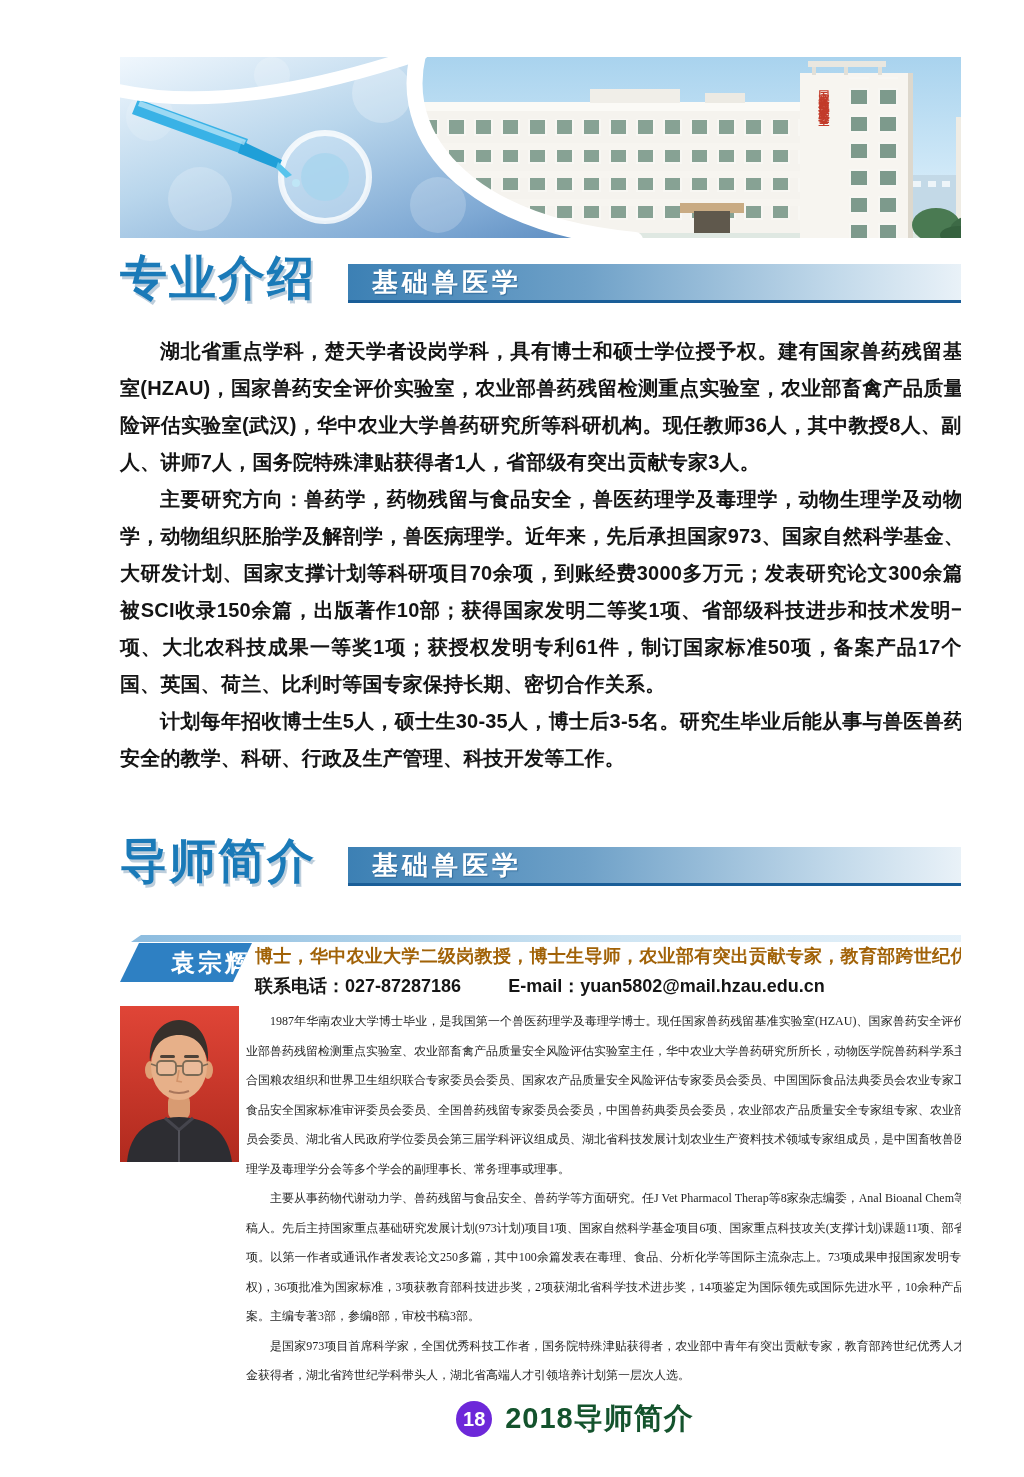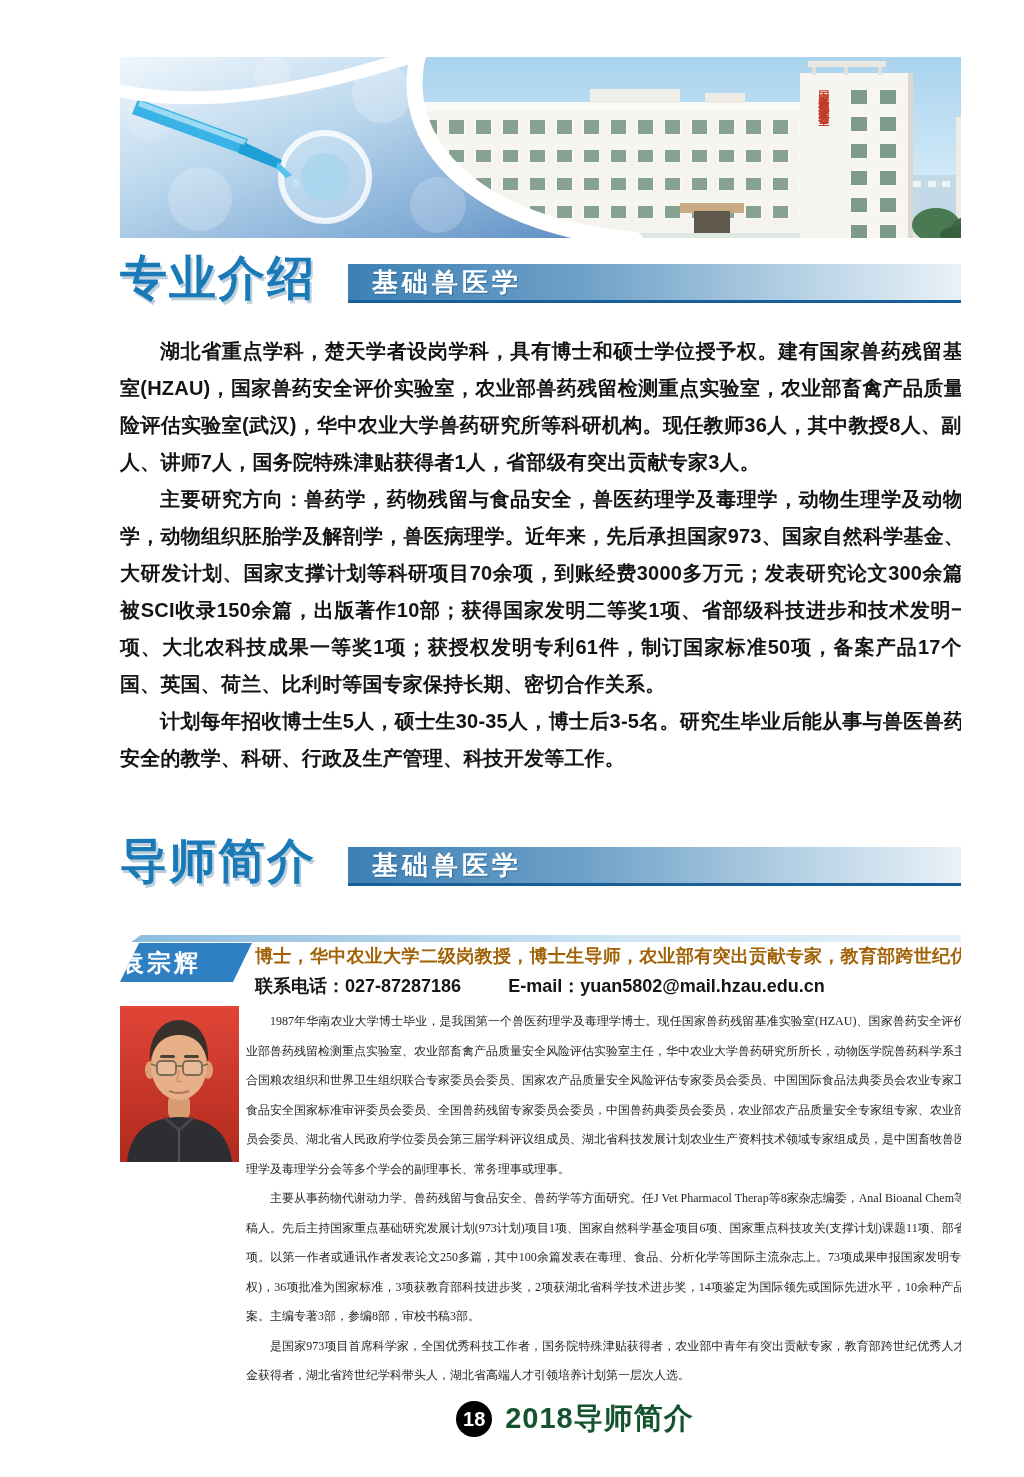--- a/index.html
+++ b/index.html
@@ -40,42 +40,42 @@
   }
   
   .mentor-strip{
     position:absolute;left:68px;top:935px;width:894px;height:7px;
     background:linear-gradient(90deg,#8cbcdf 0%,#cfe5f3 55%,#eaf4fb 100%);
     clip-path:polygon(10px 0,100% 0,calc(100% - 2px) 100%,0 100%);
   }
   .mentor-plate{
     position:absolute;left:57px;top:943px;width:132px;height:39px;background:#2e80c3;
     clip-path:polygon(19px 0,100% 0,calc(100% - 19px) 100%,0 100%);
-    display:flex;align-items:center;justify-content:flex-start;
+    display:flex;align-items:center;justify-content:flex-end;
   }
   .mentor-plate span{color:#ffffff;font-size:24px;font-weight:800;letter-spacing:3px;}
   .mentor-info{position:absolute;left:192px;top:941px;width:770px;}
   .mentor-titles{font-size:18px;font-weight:700;color:#a16207;line-height:30px;letter-spacing:0.3px;}
   .mentor-contact{font-size:18px;font-weight:700;color:#151515;line-height:30px;}
   .mentor-contact .m-phone{margin-right:42px;}
   .mentor-photo{position:absolute;left:57px;top:1006px;width:119px;height:156px;}
   .mentor-photo svg{display:block;width:100%;height:100%;}
   .mentor-bio{position:absolute;left:183px;top:1007px;width:780px;}
   .mentor-bio p{
     margin:0;font-family:"Liberation Serif","DejaVu Serif",serif;
     font-size:12px;line-height:29.5px;color:#1f1f1f;text-align:justify;text-indent:2em;
   }
   
   .footer{
     position:absolute;left:0;top:1399px;width:1024px;height:40px;
     display:flex;align-items:center;justify-content:center;gap:13px;
   }
   .footer-colleges{font-size:19px;font-weight:700;color:#3a3a3a;letter-spacing:2px;}
   .page-number-badge{
-    width:36px;height:36px;border-radius:50%;background:#000000;
+    width:36px;height:36px;border-radius:50%;background:#6d28d9;
     display:flex;align-items:center;justify-content:center;
   }
   .page-number-badge span{color:#ffffff;font-size:20px;font-weight:800;}
   .booklet-title{font-size:29px;font-weight:700;color:#14532d;letter-spacing:1px;}
 </style>
 </head>
 <body>
 
 <div class="page">
 

